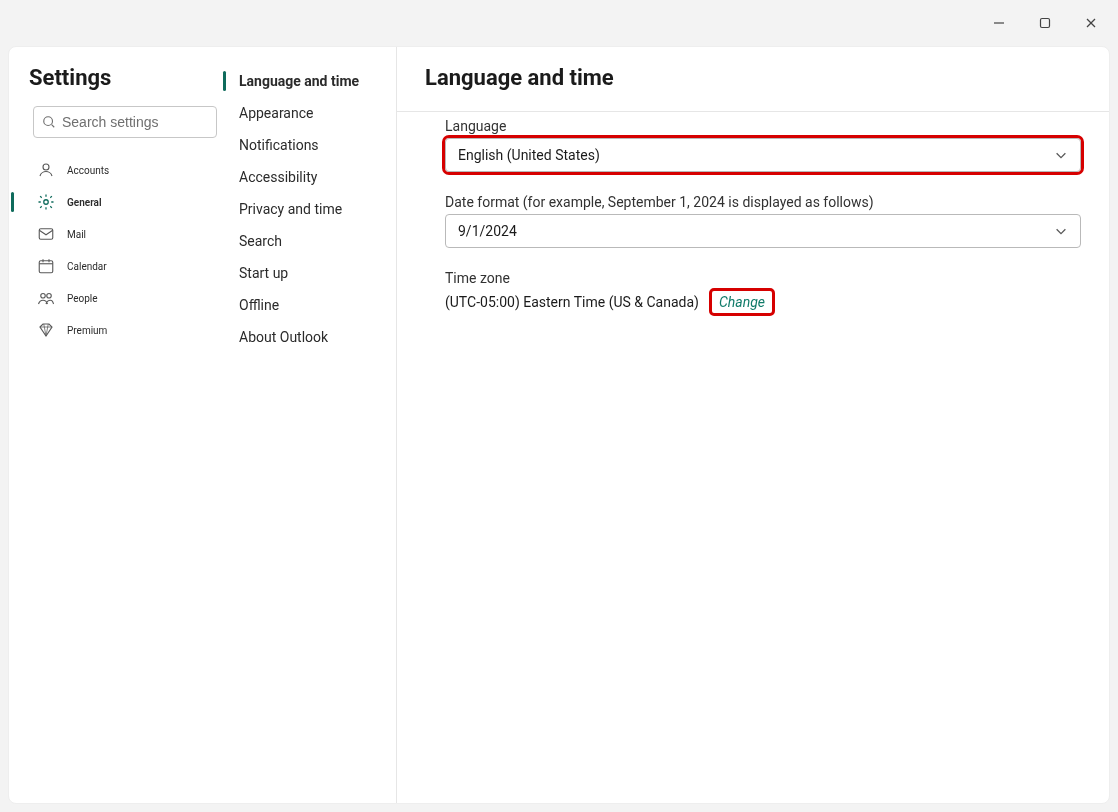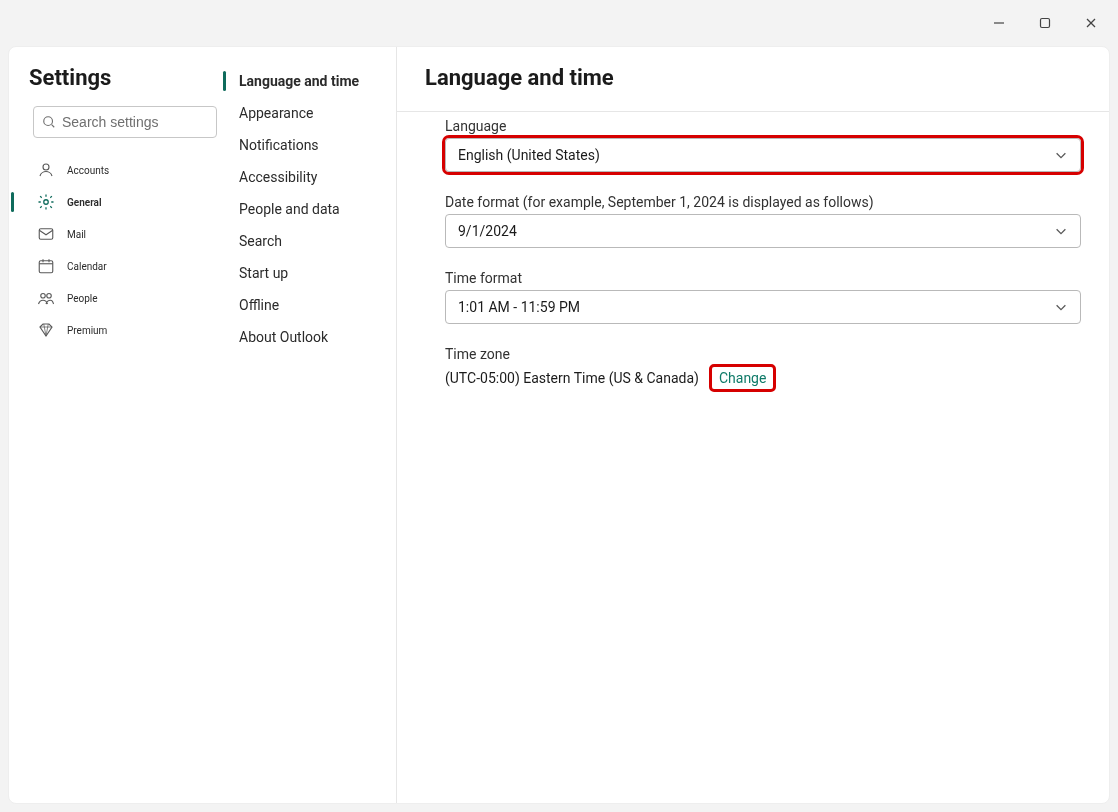--- a/index.html
+++ b/index.html
@@ -183,20 +183,21 @@
     align-items:center;
     gap: 12px;
     font-size:14px;
   }
   .change-link {
     color:#0f7a68;
     padding: 4px 8px;
     border-radius:3px;
     cursor:pointer;
     font-size:14px;
+    font-style:italic;
   }
   .change-link.highlight {
     outline: 3px solid #d60000;
     outline-offset: -1px;
   }
   
   svg { display:block; }
 </style>
 </head>
 <body>
@@ -304,21 +305,21 @@
       <li>
           <span>Appearance</span>
         </li>
       <li>
           <span>Notifications</span>
         </li>
       <li>
           <span>Accessibility</span>
         </li>
       <li>
-          <span>People and data</span>
+          <span>Privacy and time</span>
         </li>
       <li>
           <span>Search</span>
         </li>
       <li>
           <span>Start up</span>
         </li>
       <li>
           <span>Offline</span>
         </li>
@@ -351,31 +352,20 @@
         <div class="select">
           <span>9/1/2024</span>
           <span class="chev">
             <svg width="14" height="14" viewBox="0 0 16 16">
                 <path d="M3 6l5 5 5-5" fill="none" stroke="#5a5a5a" stroke-width="1.5"></path>
               </svg>
           </span>
         </div>
       </div>
 
-      <div class="field">
-        <label class="field-label">Time format</label>
-        <div class="select">
-          <span>1:01 AM - 11:59 PM</span>
-          <span class="chev">
-            <svg width="14" height="14" viewBox="0 0 16 16">
-                <path d="M3 6l5 5 5-5" fill="none" stroke="#5a5a5a" stroke-width="1.5"></path>
-              </svg>
-          </span>
-        </div>
-      </div>
 
       <div class="field">
         <label class="field-label">Time zone</label>
         <div class="tz-row">
           <span>(UTC-05:00) Eastern Time (US &amp; Canada)</span>
           <span class="change-link highlight">Change</span>
         </div>
       </div>
 
     </div>

